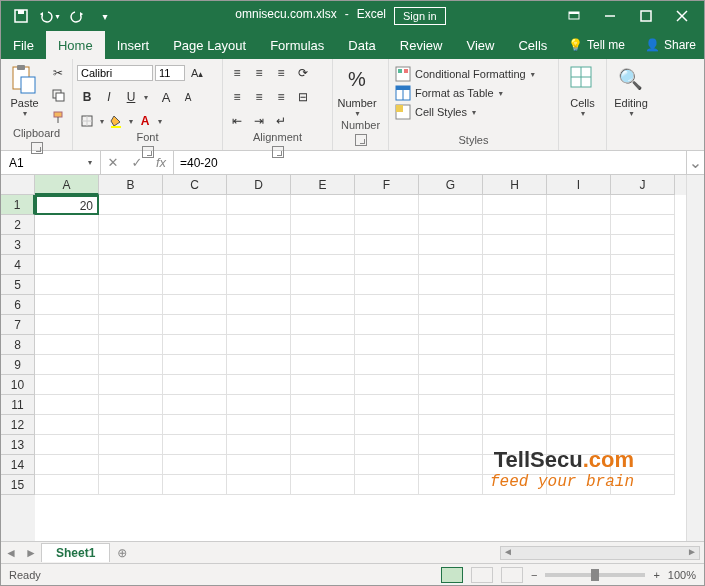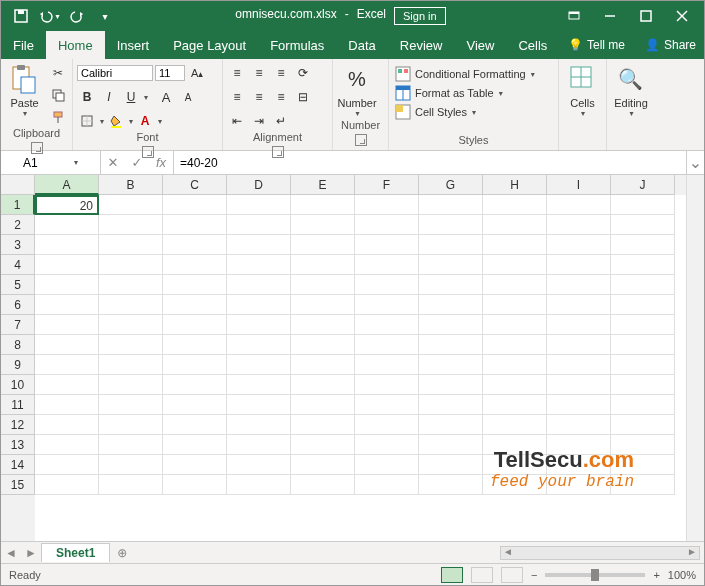--- a/index.html
+++ b/index.html
@@ -34,21 +34,21 @@
 .small-btn { width: 20px; height: 20px; display: flex; align-items: center; justify-content: center; font-size: 12px; cursor: pointer; color: #333;}
 .font-select { border: 1px solid #bbb; background: #fff; font-size: 11px; padding: 1px 3px; cursor: pointer; }
 .styles-list { display: flex; flex-direction: column; gap: 1px; font-size: 11px; color: #333; padding-top:2px;}
 .styles-item { display: flex; align-items: center; gap: 4px; padding: 1px 2px; cursor: pointer;}
 .styles-icon { width: 16px; height: 16px; display: flex; align-items: center; justify-content: center;}
 .launcher { width:12px; height:12px; border:1px solid #888; position:relative; display:inline-block;}
 .launcher::after{content:'';position:absolute;right:1px;bottom:1px;width:4px;height:4px;border-right:1px solid #888;border-bottom:1px solid #888;}
 
 
 .formula-bar { height: 24px; border-bottom: 1px solid #ccc; display: flex; align-items: stretch; background: #fff; }
-.name-box { width: 100px; border-right: 1px solid #ccc; font-size: 12px; padding: 2px 22px; display:flex; align-items:center; justify-content:space-between;}
+.name-box { width: 100px; border-right: 1px solid #ccc; font-size: 12px; padding: 2px 8px; display:flex; align-items:center; justify-content:space-between;}
 .fb-btns { display: flex; align-items: center; border-right: 1px solid #ccc; }
 .fb-btn { width: 24px; display: flex; align-items: center; justify-content: center; color: #888; font-size: 13px; cursor:pointer;}
 .formula-input { flex: 1; font-size: 12px; padding: 2px 6px; border: none; display:flex; align-items:center;}
 .fb-expand { width: 18px; border-left: 1px solid #ccc; display:flex; align-items:center; justify-content:center; color:#888;}
 
 
 .grid-area { flex: 1; display: flex; overflow: hidden; background: #fff; position: relative;}
 .corner { width: 34px; height: 20px; background: #f1f1f1; border-right: 1px solid #ccc; border-bottom: 1px solid #ccc; position:absolute; top:0; left:0; z-index:2; }
 .col-headers { position:absolute; top:0; left:34px; right:18px; height:20px; display:flex; z-index:2; background:#f1f1f1;}
 .col-h { width: 64px; border-right: 1px solid #ccc; border-bottom: 1px solid #ccc; font-size: 12px; text-align: center; line-height: 20px; color:#333; cursor:pointer;}

